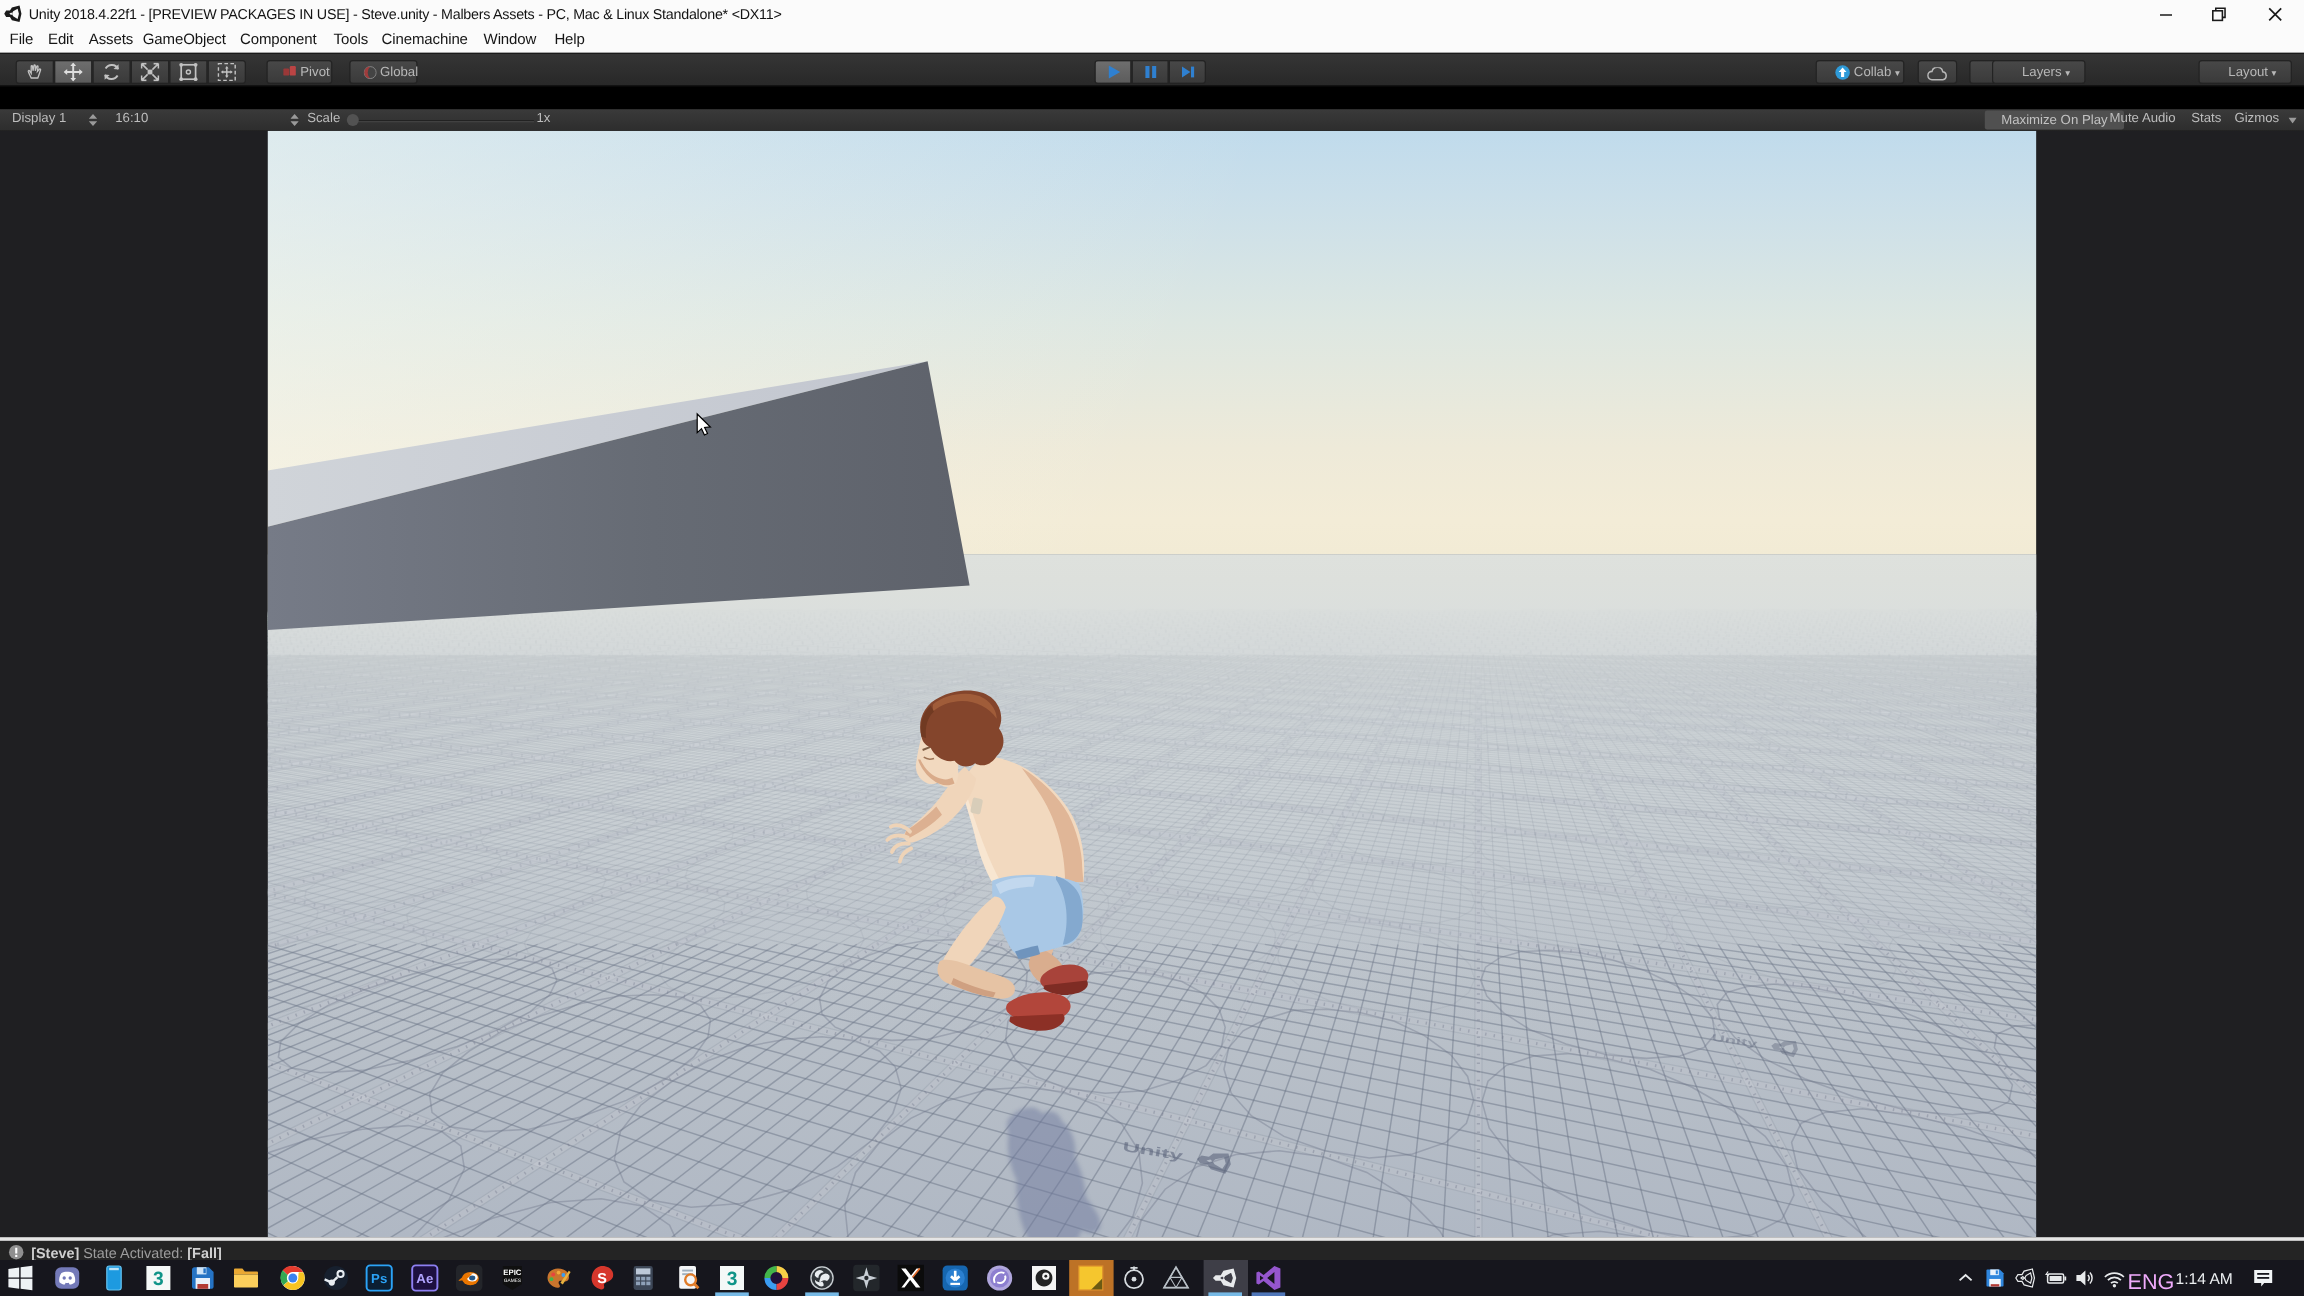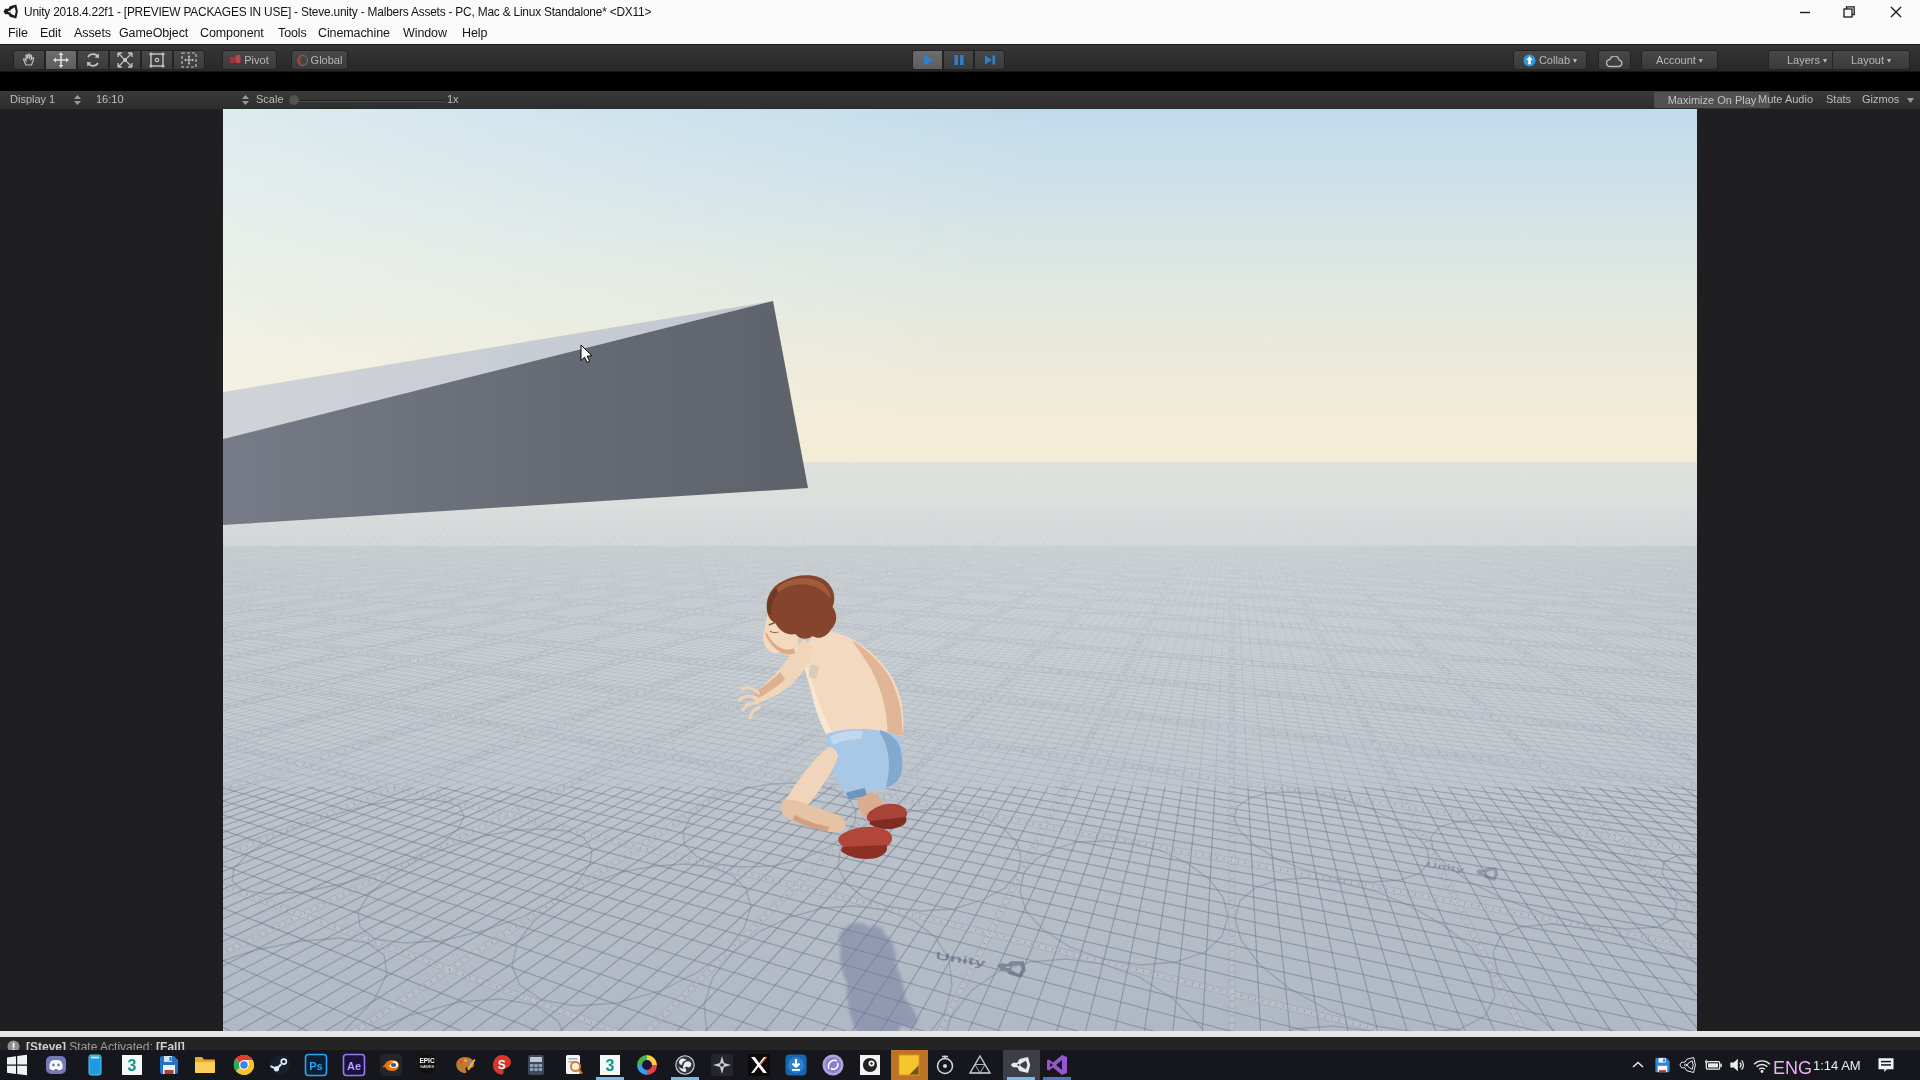--- a/index.html
+++ b/index.html
@@ -13,21 +13,21 @@
 #menus { position:absolute; left:0; top:24px; height:20px; font-size:12.5px; color:#151515; letter-spacing:-0.1px; }
 #menus span { position:absolute; top:2px; white-space:nowrap; }
 #winbtns svg { position:absolute; top:4px; }
 
 
 #toolbar { position:absolute; left:0; top:44px; width:1920px; height:28px;
   background:linear-gradient(#353535,#282828); border-top:1px solid #1a1a1a; border-bottom:1px solid #161616; }
 .tbtn { position:absolute; top:5px; height:20px; background:linear-gradient(#484848,#3a3a3a);
   border:1px solid #232323; border-radius:3px; display:flex; align-items:center; justify-content:center; }
 .tbtn.sel { background:linear-gradient(#6e6e6e,#5c5c5c); }
-.tlabel { font-size:11px; color:#b8b8b8; white-space:nowrap; display:flex; align-items:center; gap:3px; }
+.tlabel { font-size:11px; color:#b8b8b8; white-space:nowrap; display:flex; align-items:center; gap:3px;padding-left:12px; }
 
 
 #tabrow { position:absolute; left:0; top:72px; width:1920px; height:19px; background:#2e2e2e; }
 #gametab { position:absolute; left:0px; top:0px; width:66px; height:19px; background:#3a3a3a;
   border-radius:4px 4px 0 0; color:#c8c8c8; font-size:12px; }
 #ctrlrow { position:absolute; left:0; top:91px; width:1920px; height:18px;
   background:linear-gradient(#3a3a3a,#2d2d2d); color:#bdbdbd; font-size:11px; }
 .ctxt { position:absolute; top:2px; white-space:nowrap; }
 .cbtn { position:absolute; top:1px; height:16px; border-radius:2px; font-size:11px; color:#c2c2c2;
   text-align:center; }
@@ -41,21 +41,21 @@
   background:linear-gradient(112deg, rgba(250,250,240,.5) 0%, rgba(250,250,242,.2) 30%, rgba(250,250,245,0) 52%); }
 #groundbase { position:absolute; left:0; top:353px; width:1474px; height:569px;
   background:linear-gradient(#dadedc 0%, #d4d9da 12%, #c9cfd3 35%, #bac1c9 65%, #b0b8c4 100%); }
 #groundSvg { position:absolute; left:0; top:0; width:1474px; height:922px; }
 #fog { position:absolute; left:0; top:353px; width:1474px; height:569px;
   background:linear-gradient(rgba(222,225,221,1) 0%, rgba(221,224,220,.97) 4%, rgba(219,223,221,.9) 9%, rgba(215,220,220,.74) 16%, rgba(209,215,218,.56) 25%, rgba(201,208,213,.3) 38%, rgba(192,200,209,.13) 52%, rgba(0,0,0,0) 72%); }
 #sceneSvg { position:absolute; left:0; top:0; width:1474px; height:922px; }
 
 
 #statusbar { position:absolute; left:0; top:1031px; width:1920px; height:19px; background:#242424;
-  border-top:6px solid #e5e5e5; color:#9c9c9c; font-size:12px; }
+  border-top:3px solid #e5e5e5; color:#9c9c9c; font-size:12px; }
 
 #taskbar { position:absolute; left:0; top:1050px; width:1920px; height:30px; background:#16161d; }
 .tk { position:absolute; top:3px; width:24px; height:24px; }
 </style>
 </head>
 <body>
 <div id="screen">
 
   <div id="titlebar">
     <svg width="17" height="17" style="position:absolute;left:3px;top:3px" viewBox="0 0 32 32">
@@ -166,21 +166,21 @@
           </svg> Collab <span style="font-size:8px">▾</span></span>
     </div>
     <div class="tbtn" style="left:1598px;width:33px;text-align:center">
       <svg width="17" height="12" viewBox="0 0 17 12" style="margin-top:3px">
           <path d="M4 10.5 A3.5 3.5 0 0 1 4 3.5 A4.6 4.6 0 0 1 13 3.8 A3.4 3.4 0 0 1 13 10.5 Z" fill="none" stroke="#b8b8b8" stroke-width="1.3"></path>
         </svg>
     </div>
     <div class="tbtn" style="left:1641px;width:77px;text-align:center">
         <span class="tlabel">Account <span style="font-size:8px">▾</span></span>
       </div>
-    <div class="tbtn" style="left:1768px;width:78px;text-align:center">
+    <div class="tbtn" style="left:1660px;width:78px;text-align:center">
         <span class="tlabel">Layers <span style="font-size:8px">▾</span></span>
       </div>
     <div class="tbtn" style="left:1832px;width:78px;text-align:center">
         <span class="tlabel">Layout <span style="font-size:8px">▾</span></span>
       </div>
   </div>
 
 
   <div id="ctrlrow">
     <span class="ctxt" style="left:10px">Display 1</span>

